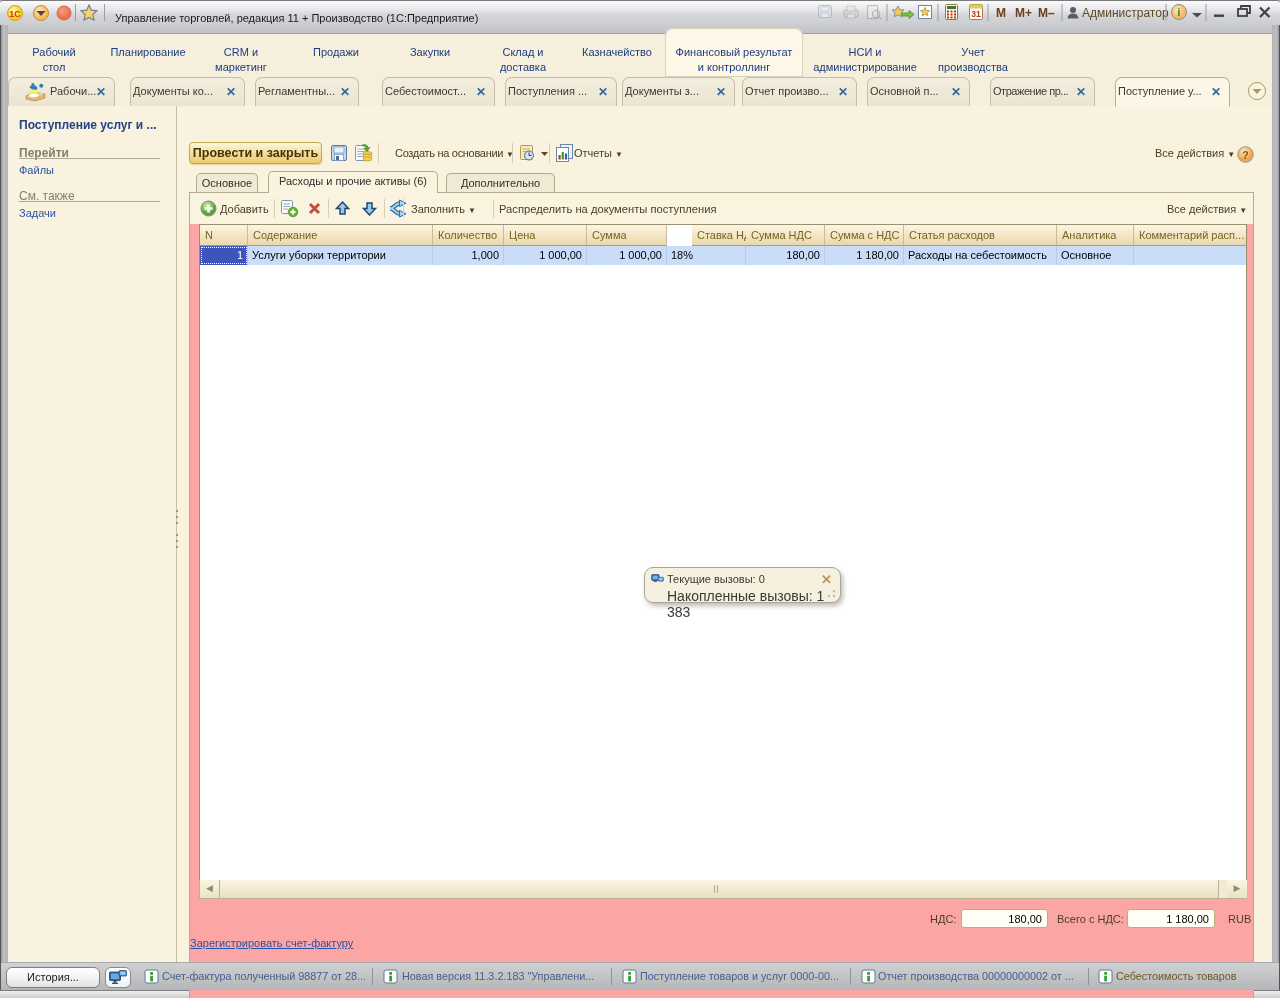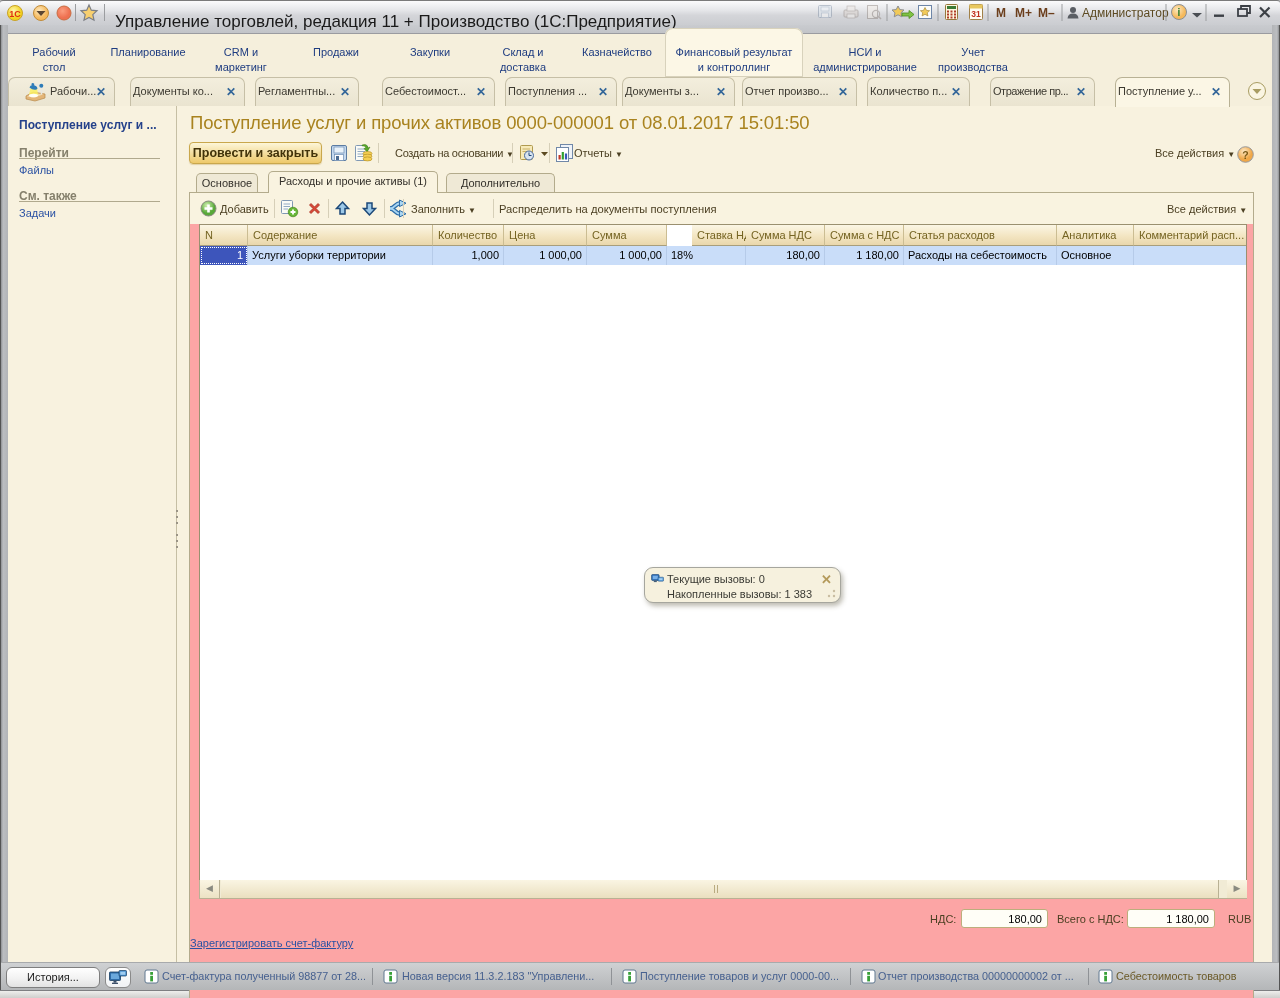--- a/index.html
+++ b/index.html
@@ -74,21 +74,21 @@
   <circle cx="15" cy="13" r="7.5" fill="url(#g1c)" stroke="#c9a227"></circle>
   <text x="15" y="17" font-size="9" font-weight="bold" fill="#e03010" text-anchor="middle" font-family="Liberation Sans">1С</text>
   <circle cx="41" cy="13" r="7.5" fill="url(#gor)" stroke="#c08b3a"></circle>
   <path d="M36.5 11 L45.5 11 L41 16 Z" fill="#5a4632"></path>
   <circle cx="64" cy="13" r="7" fill="url(#gred)" stroke="#c96d42"></circle>
   <rect x="75" y="4" width="1" height="17" fill="#9b9da0"></rect>
   <path d="M89 5 L91.3 10.2 L97 10.8 L92.8 14.6 L94 20.2 L89 17.4 L84 20.2 L85.2 14.6 L81 10.8 L86.7 10.2 Z" fill="#f7cf6f" stroke="#7b7e85" stroke-width="1.2"></path>
   <rect x="104" y="4" width="1" height="17" fill="#9b9da0"></rect>
 </svg>
 </div>
-<div class="abs" style="left:115px; top:12px; font-size:17px; color:#1a1a1a;">Управление торговлей, редакция 11 + Производство  (1С:Предприятие)</div>
+<div class="abs" style="left:115px; top:12px; font-size:11px; color:#1a1a1a;">Управление торговлей, редакция 11 + Производство  (1С:Предприятие)</div>
 <div class="abs" id="tbright" style="left:810px;top:0;width:470px;height:25px;">
 <svg width="470" height="25" xmlns="http://www.w3.org/2000/svg" font-family="Liberation Sans">
   <g opacity="0.45">
     <rect x="8.5" y="5.5" width="13" height="12" rx="1" fill="#dce6f0" stroke="#7a8aa0"></rect>
     <rect x="11" y="7" width="8" height="4" fill="#eef4fa" stroke="#8ca0b8" stroke-width=".7"></rect>
     <rect x="11.5" y="13" width="7" height="4.5" fill="#fff" stroke="#8ca0b8" stroke-width=".7"></rect>
     <rect x="34" y="10" width="14" height="7" rx="1" fill="#d8cfc8" stroke="#8a7f78"></rect>
     <rect x="37" y="6" width="8" height="5" fill="#efe9e4" stroke="#8a7f78" stroke-width=".7"></rect>
     <rect x="37" y="14" width="8" height="4" fill="#f6f2ee" stroke="#8a7f78" stroke-width=".7"></rect>
     <rect x="57.5" y="5.5" width="10" height="13" fill="#f3ece4" stroke="#8a7f78"></rect>
@@ -201,21 +201,21 @@
     </div>
   <div class="doctab" style="left:614px; width:113px;">
       <span class="lbl">Документы з...</span>
       <span class="x">✕</span>
     </div>
   <div class="doctab" style="left:734px; width:115px;">
       <span class="lbl">Отчет произво...</span>
       <span class="x">✕</span>
     </div>
   <div class="doctab" style="left:859px; width:103px;">
-      <span class="lbl">Количество п...</span>
+      <span class="lbl">Основной п...</span>
       <span class="x">✕</span>
     </div>
   <div class="doctab" style="left:982px; width:105px;">
       <span class="lbl" style="letter-spacing:-0.45px;">Отражение пр...</span>
       <span class="x">✕</span>
     </div>
   <div class="doctab active" style="left:1107px; width:115px;">
       <span class="lbl">Поступление у...</span>
       <span class="x">✕</span>
     </div>
@@ -224,35 +224,34 @@
     <path d="M5.5 8 L14.5 8 L10 13 Z" fill="#a89c62"></path>
   </svg>
 </div>
 
 <div id="content" class="abs">
   <div id="sidebar" class="abs">
     <div class="abs" style="left:11px; top:12px; font-size:12px; font-weight:bold; color:#24418a;">Поступление услуг и ...</div>
     <div class="abs" style="left:11px; top:40px; font-size:12px; font-weight:bold; color:#85806c;">Перейти</div>
     <div class="abs" style="left:11px; top:52px; width:141px; height:1px; background:#b0a98e;"></div>
     <div class="abs" style="left:11px; top:58px; font-size:11px;"><a class="lnk">Файлы</a></div>
-    <div class="abs" style="left:11px; top:83px; font-size:12px; font-weight:bold; color:#85806c;">См. также</div>
+    <div class="abs" style="left:11px; top:83px; font-size:12px; font-weight:normal; color:#85806c;">См. также</div>
     <div class="abs" style="left:11px; top:95px; width:141px; height:1px; background:#b0a98e;"></div>
     <div class="abs" style="left:11px; top:101px; font-size:11px;"><a class="lnk">Задачи</a></div>
   </div>
   <div id="divider" class="abs"></div>
   <div class="abs" style="left:166px; top:404px; width:5px; height:40px;">
     <div style="position:absolute;left:2px;top:0px;width:2px;height:2px;background:#9a9486;"></div>
     <div style="position:absolute;left:2px;top:6px;width:2px;height:2px;background:#9a9486;"></div>
     <div style="position:absolute;left:2px;top:12px;width:2px;height:2px;background:#9a9486;"></div>
     <div style="position:absolute;left:2px;top:24px;width:2px;height:2px;background:#9a9486;"></div>
     <div style="position:absolute;left:2px;top:30px;width:2px;height:2px;background:#9a9486;"></div>
     <div style="position:absolute;left:2px;top:36px;width:2px;height:2px;background:#9a9486;"></div>
   </div>
   <div id="main" class="abs">
-    <div class="abs" style="left:13px; top:6px; font-size:18.5px; letter-spacing:-0.12px; color:#a9831f; white-space:nowrap;">Поступление услуг и прочих активов 0000-000001 от 08.01.2017 15:01:50</div>
 
     <div class="abs" style="left:12px; top:36px; width:133px; height:22px; background:linear-gradient(#fdf6d8, #f3dc9a 55%, #eec96a); border:1px solid #c9a74c; border-radius:4px; box-shadow:0 1px 1px rgba(190,150,60,.35); text-align:center; font-size:12.5px; font-weight:bold; color:#42330a; line-height:20px;">Провести и закрыть</div>
     <svg class="abs" style="left:153px; top:38px;" width="18" height="18" xmlns="http://www.w3.org/2000/svg">
       <rect x="1.5" y="1.5" width="15" height="15" rx="1.5" fill="#c5d9ee" stroke="#5c7ca2"></rect>
       <rect x="4" y="3" width="10" height="6" fill="#e9f2fa" stroke="#6c8cb2" stroke-width=".7"></rect>
       <rect x="4.5" y="10.5" width="9" height="6" fill="#fdfdfd" stroke="#6c8cb2" stroke-width=".7"></rect>
       <rect x="6" y="12" width="3" height="4" fill="#4c6c92"></rect>
     </svg>
     <svg class="abs" style="left:177px; top:37px;" width="20" height="20" xmlns="http://www.w3.org/2000/svg">
       <rect x="1.5" y="2.5" width="12" height="15" rx="1" fill="#fbfbf6" stroke="#8098b4"></rect>
@@ -298,21 +297,21 @@
             <stop offset="0%" stop-color="#fde8c4"></stop>
             <stop offset="100%" stop-color="#f0a848"></stop>
           </radialGradient>
         </defs>
       <circle cx="8.5" cy="8.5" r="7.8" fill="url(#ghelp)" stroke="#98999c"></circle>
       <text x="8.5" y="12.5" text-anchor="middle" font-size="10.5" font-weight="bold" fill="#7a5a18" font-family="Liberation Sans">?</text>
     </svg>
 
     <div id="paneltabs" class="abs" style="left:0;top:0;width:1095px;height:110px;">
       <div class="tab" style="left:19px; top:67px; width:62px;">Основное</div>
-      <div class="tab active" style="left:91px; top:65px; width:170px; height:22px;">Расходы и прочие активы (1)</div>
+      <div class="tab active" style="left:91px; top:65px; width:170px; height:22px;">Расходы и прочие активы (6)</div>
       <div class="tab" style="left:269px; top:67px; width:109px;">Дополнительно</div>
     </div>
 
     <div id="panel">
       <div class="abs" style="left:0;top:0;width:100%;height:31px;background:#f9f3e0;"></div>
       <svg class="abs" style="left:10px; top:7px;" width="17" height="17" xmlns="http://www.w3.org/2000/svg">
         <defs>
             <radialGradient id="gadd" cx="40%" cy="30%">
               <stop offset="0%" stop-color="#d2f0b2"></stop>
               <stop offset="100%" stop-color="#58a838"></stop>
@@ -453,21 +452,21 @@
 
 <div id="tooltip" class="abs" style="left:644px; top:567px; width:197px; height:36px; background:#f6f1de; border:1px solid #a6a69e; border-radius:9px; box-shadow:2px 3px 5px rgba(90,85,60,.4);">
   <svg class="abs" style="left:6px; top:6px;" width="13" height="12" xmlns="http://www.w3.org/2000/svg">
     <rect x="0.6" y="0.6" width="7.5" height="5.8" rx="0.8" fill="#3878c0" stroke="#1c4878" stroke-width=".7"></rect>
     <rect x="1.8" y="1.8" width="5" height="3.2" fill="#78b0e8"></rect>
     <rect x="2.8" y="6.5" width="3" height="1.6" fill="#486078"></rect>
     <rect x="7" y="3.2" width="5.6" height="4" rx="0.8" fill="#58a0e0" stroke="#1c4878" stroke-width=".5"></rect>
     <rect x="8.2" y="4.3" width="3.2" height="1.8" fill="#a8d0f0"></rect>
   </svg>
   <div class="abs" style="left:22px; top:5px; font-size:11px; color:#3a3a34;">Текущие вызовы: 0</div>
-  <div class="abs" style="left:22px; top:20px; font-size:11px; color:#3a3a34;">Накопленные вызовы: 1 383</div>
+  <div class="abs" style="left:22px; top:20px; font-size:14px; color:#3a3a34;">Накопленные вызовы: 1 383</div>
   <div class="abs" style="left:176px; top:4px; font-size:13px; font-weight:bold; color:#b49a5a;">✕</div>
   <svg class="abs" style="left:180px; top:20px;" width="12" height="12" xmlns="http://www.w3.org/2000/svg">
     <g fill="#c9bda0">
         <circle cx="9" cy="3" r="1.2"></circle>
         <circle cx="9" cy="8" r="1.2"></circle>
         <circle cx="4" cy="8" r="1.2"></circle>
       </g>
   </svg>
 </div>
 

